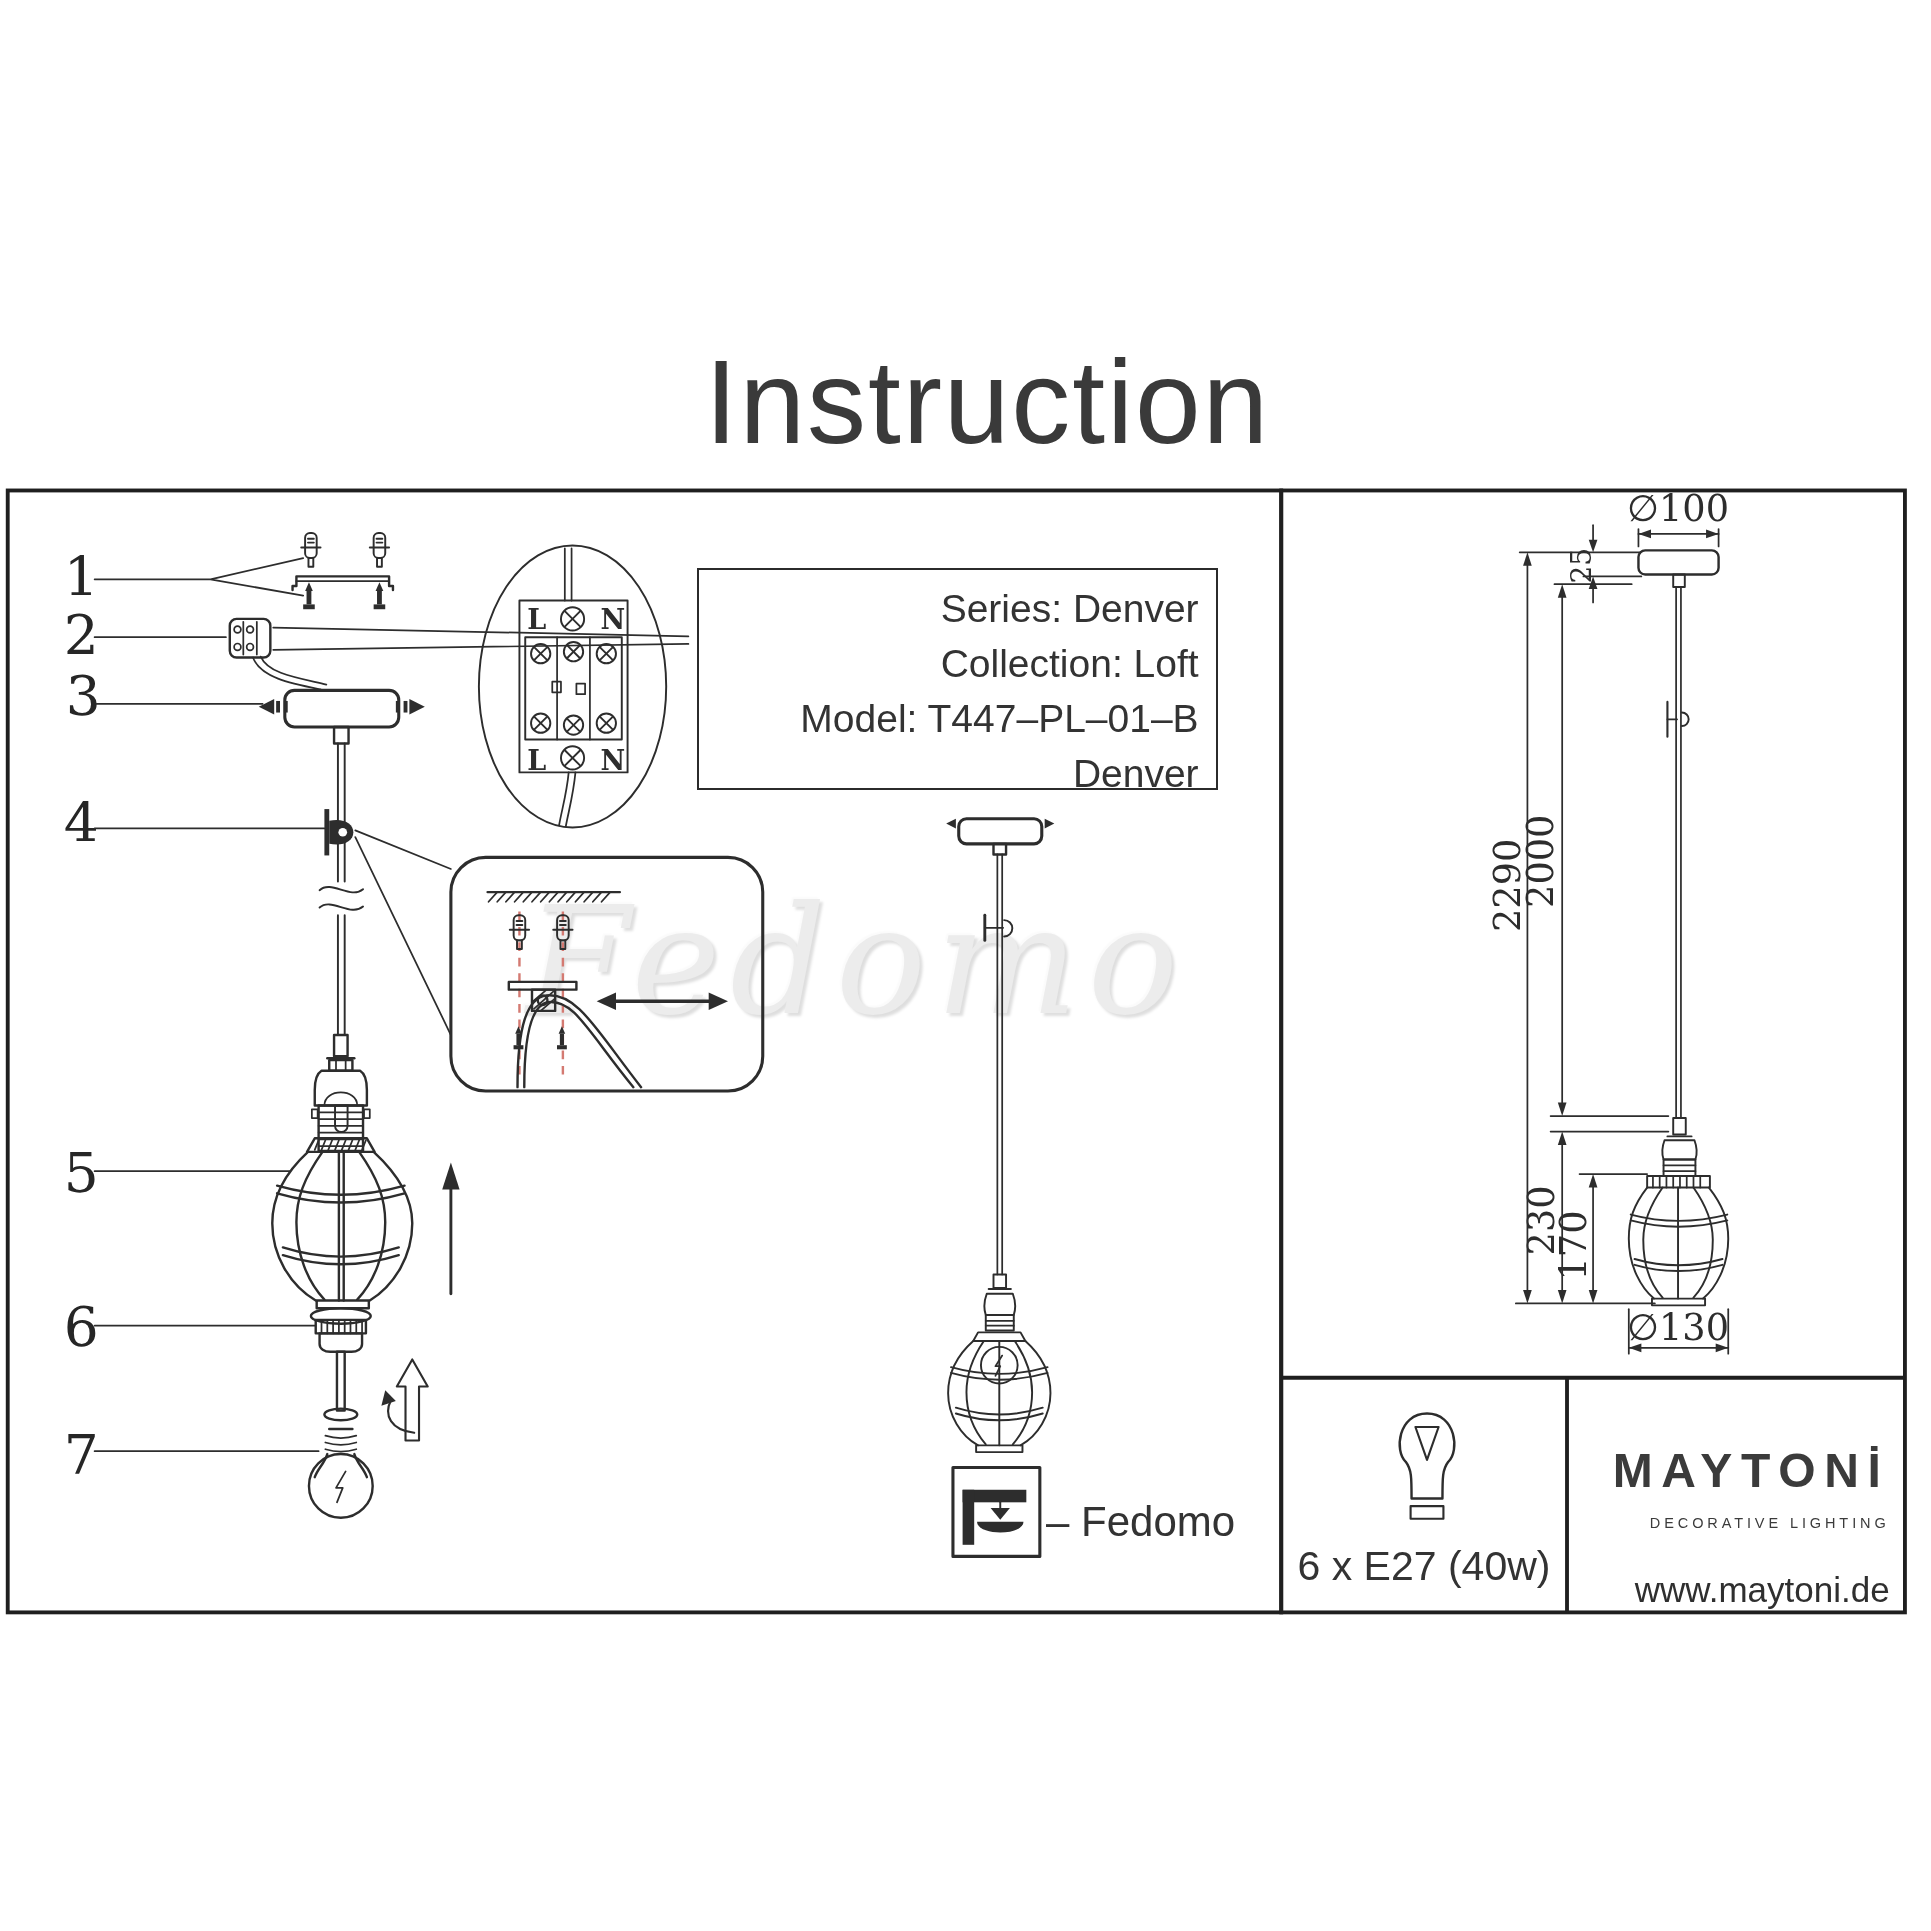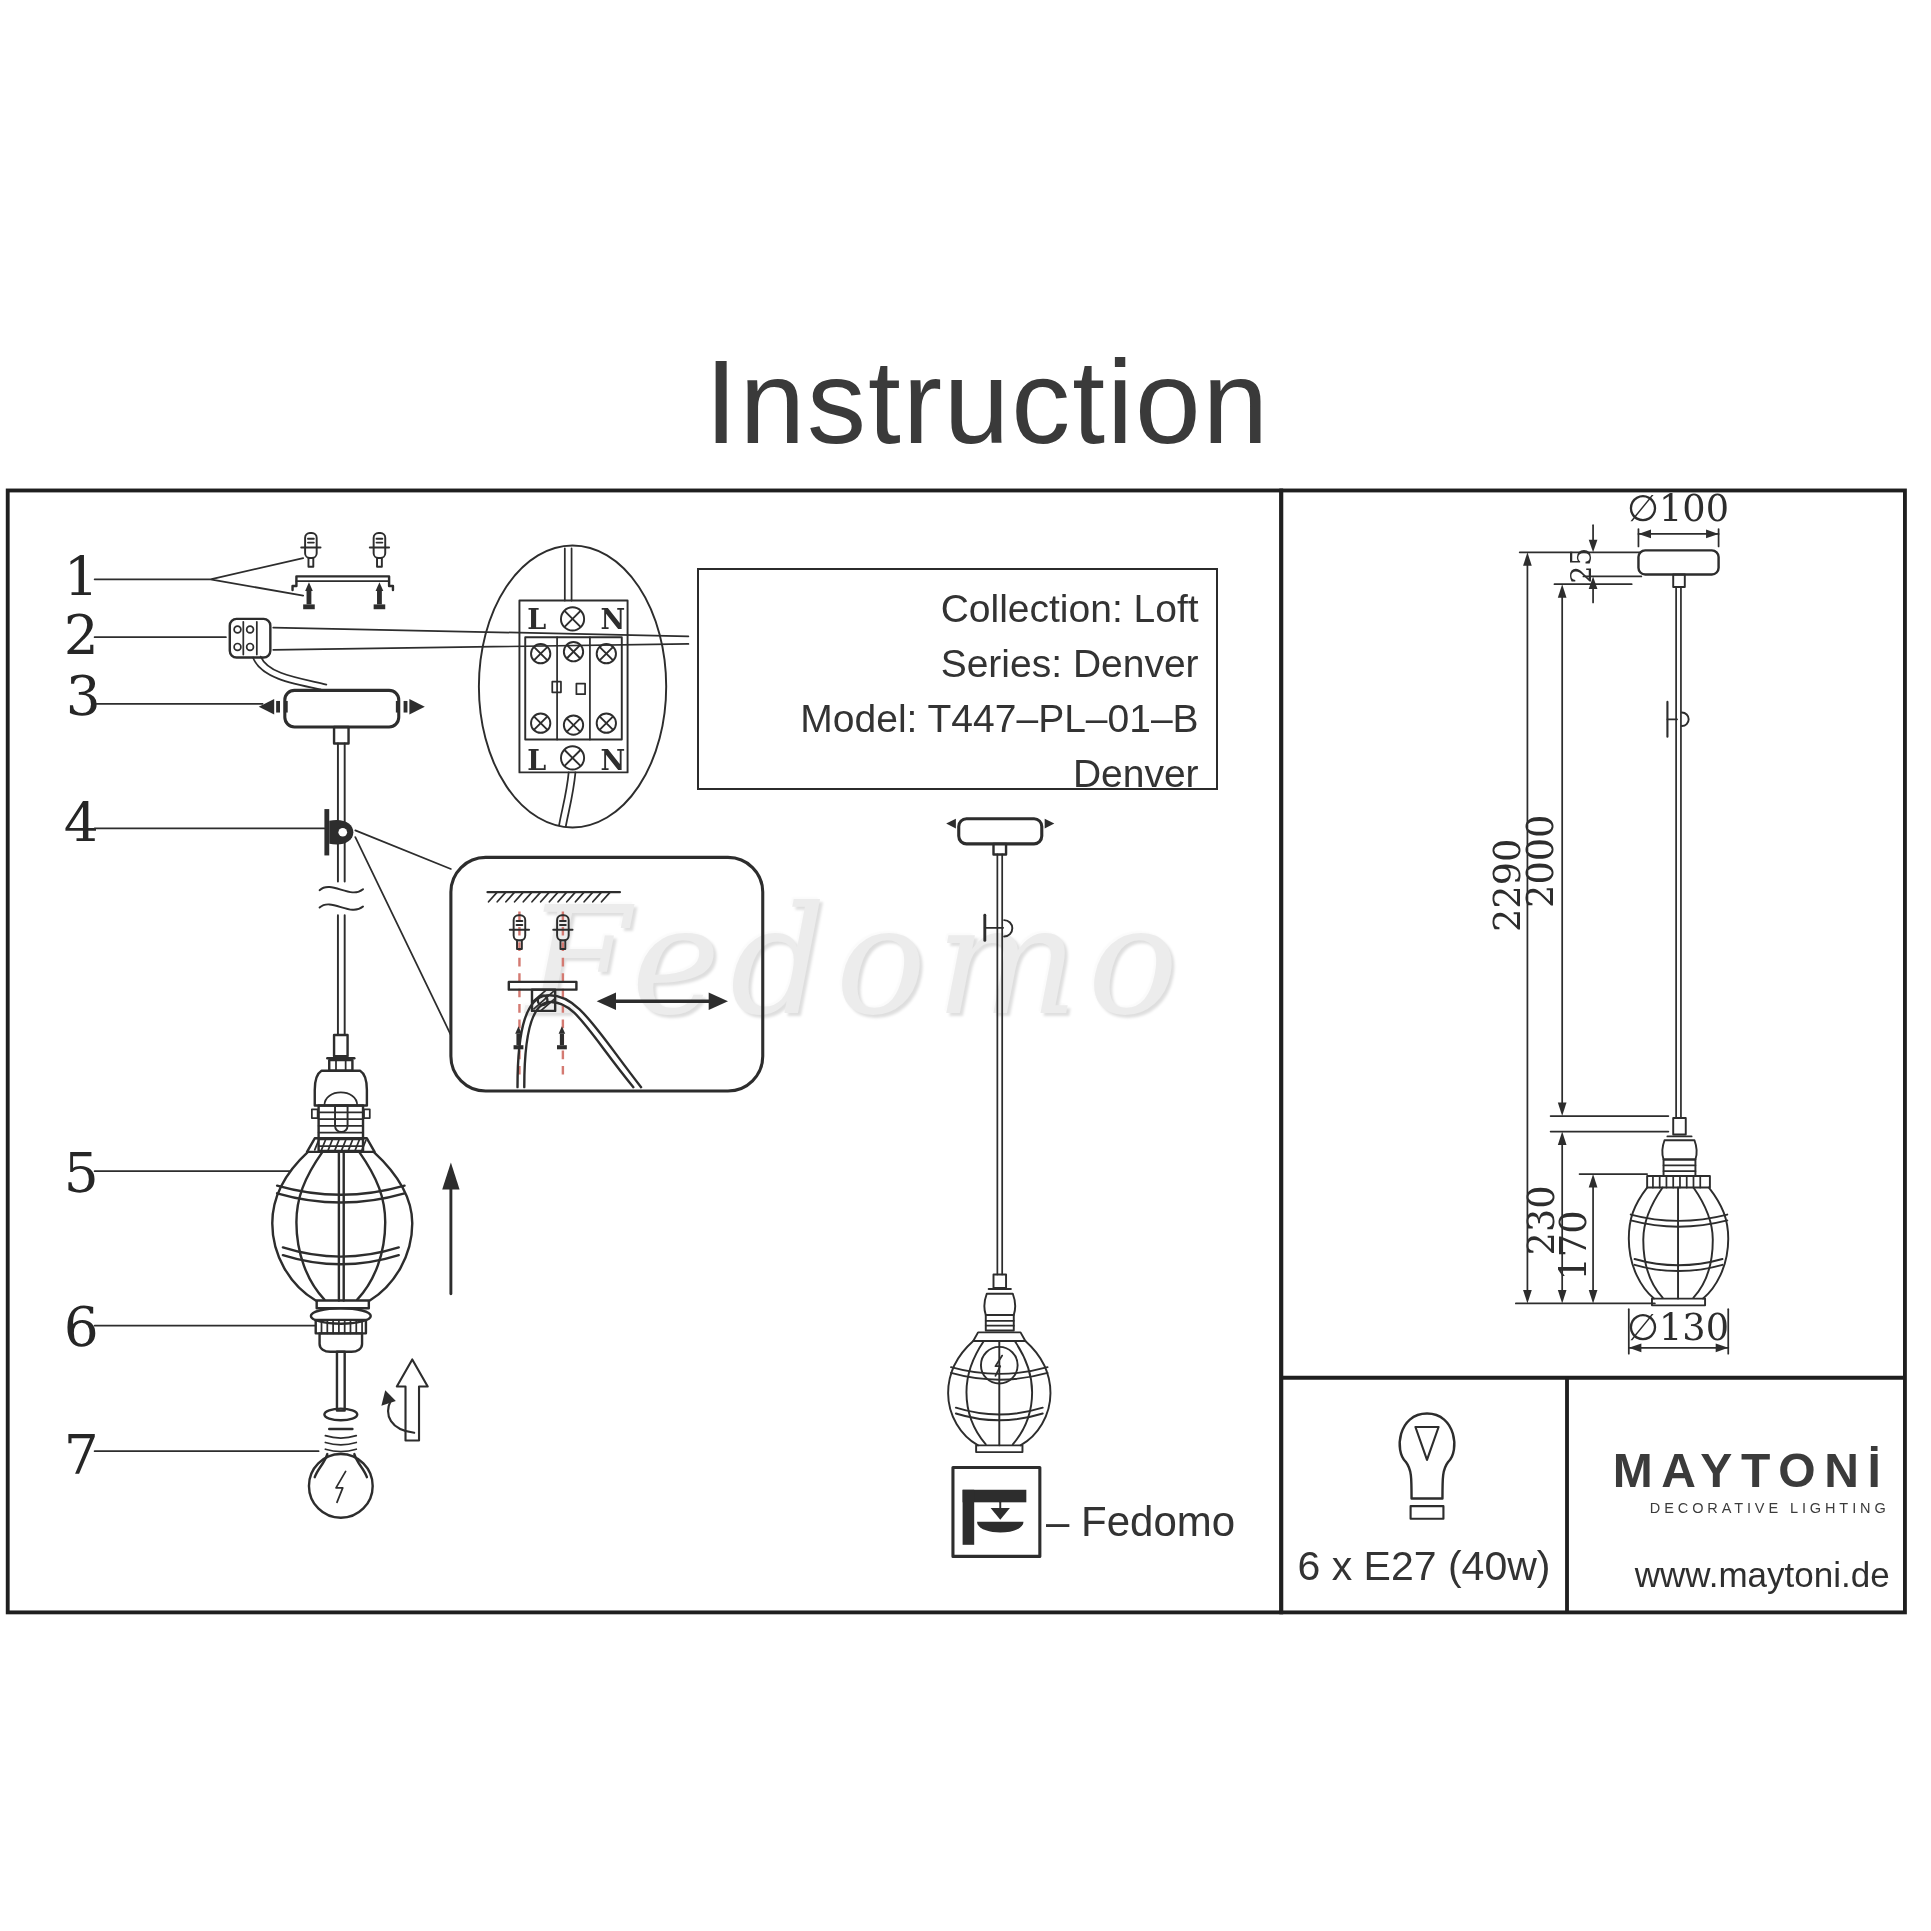--- a/index.html
+++ b/index.html
@@ -14,21 +14,21 @@
   .infobox{left:697px;top:568px;width:521px;height:222px;border:2.9px solid #2b2b2b;
          box-sizing:border-box;text-align:right;padding:10.6px 17.4px 0 0;font-size:39px;
          line-height:55px;color:var(--text,#333);z-index:3;background:transparent;}
   .ceiling-caption{left:1046px;top:1498px;font-size:42px;color:var(--text,#333);z-index:3;}
   .bulb-spec{left:1281px;top:1543px;width:286px;text-align:center;font-size:41px;
          color:var(--text,#333);z-index:3;}
   .brand-cell{left:1567px;top:1378px;width:338px;height:235px;box-sizing:border-box;
          text-align:right;padding-right:15.4px;z-index:3;}
   .brand-logo{margin-top:68px;font-size:48px;font-weight:600;letter-spacing:8.7px;
          color:#3b3b3b;line-height:50px;text-align:right;}
-  .brand-tagline{font-size:14.5px;letter-spacing:3.9px;color:#3b3b3b;margin-top:4px;}
+  .brand-tagline{font-size:14.5px;letter-spacing:3.9px;color:#3b3b3b;margin-top:19px;}
   .brand-url{font-size:35px;color:#2f2f2f;margin-top:39px;}
   svg.overlay{position:absolute;left:0;top:0;z-index:2;}
   .ln{stroke:var(--line,#2d2d2d);fill:none;stroke-width:2.5;stroke-linecap:round;stroke-linejoin:round;}
   .thin{stroke-width:1.8;}
   .thk{stroke-width:3.2;}
   .fl{fill:var(--line,#2d2d2d);stroke:none;}
   .frame{stroke:#1f1f1f;fill:none;stroke-width:4;}
   .red{stroke:var(--accent-red,#d47a72);stroke-width:2.5;stroke-dasharray:9 7;fill:none;}
   text.num{font-family:"DejaVu Serif",serif;font-size:57px;fill:#262626;}
   text.dim{font-family:"DejaVu Serif",serif;font-size:38px;fill:#2d2d2d;}
@@ -38,22 +38,22 @@
 </head>
 <body>
 
 <div class="page">
 
   <div class="abs title">Instruction</div>
 
   <div class="abs watermark">Fedomo</div>
 
   <div class="abs infobox">
+    <div>Series: Denver</div>
     <div>Collection: Loft</div>
-    <div>Series: Denver</div>
     <div>Model: T447–PL–01–B</div>
     <div>Denver</div>
   </div>
 
   <div class="abs ceiling-caption">– Fedomo</div>
 
   <div class="abs bulb-spec">6 x E27 (40w)</div>
 
   <div class="abs brand-cell">
     <div class="brand-logo">MAYTONİ</div>

